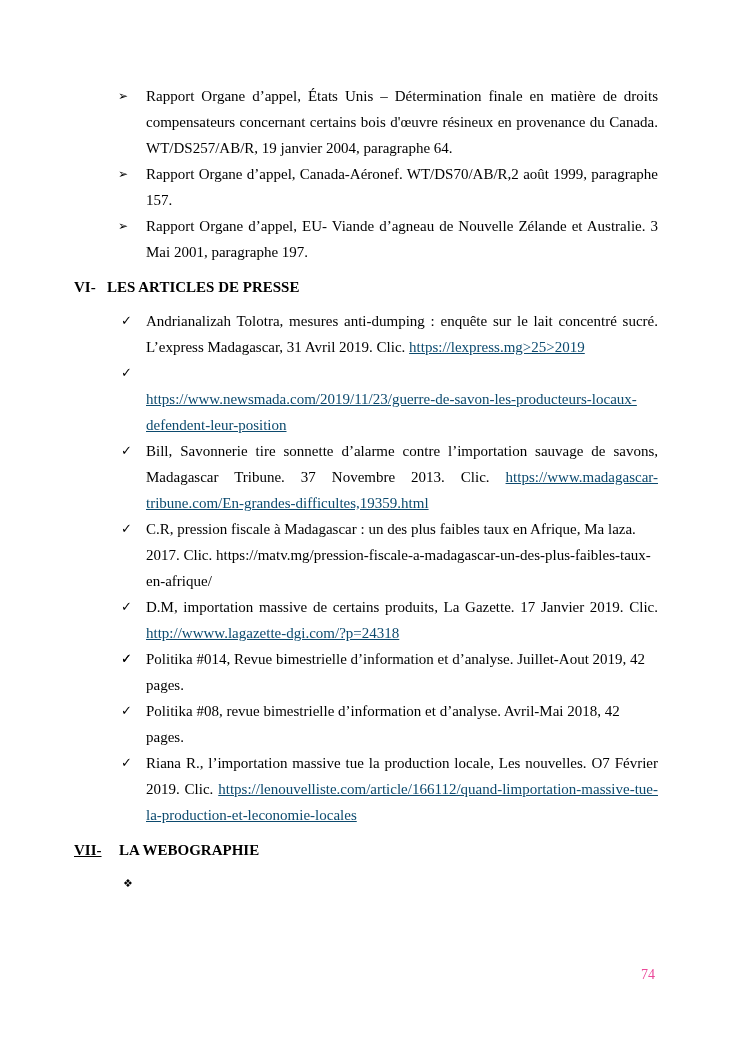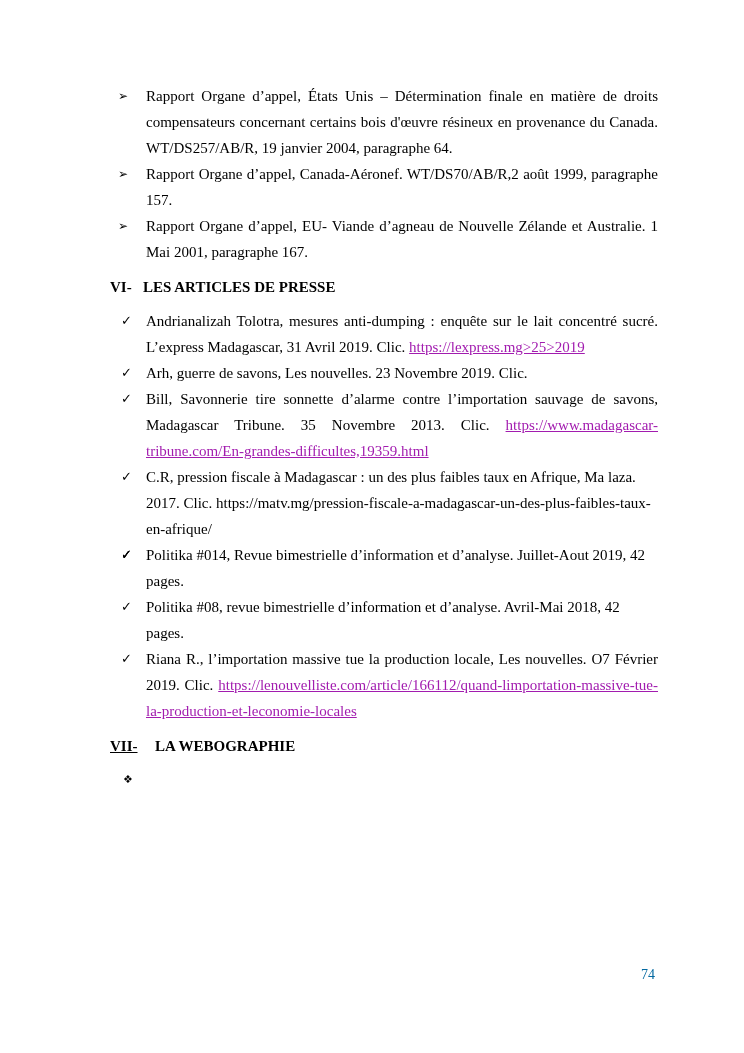--- a/index.html
+++ b/index.html
@@ -33,65 +33,65 @@
     left: 118px;
     top: 0;
     line-height: 26px;
     font-family: "DejaVu Sans", sans-serif;
     font-size: 12px;
     color: #000000;
   }
   .list-press .bullet { font-size: 13px; left: 121px; }
   .list-web .bullet { font-size: 11px; left: 123px; }
   .link {
-    color: #a21caf;
+    color: #0c4a6e;
     cursor: pointer;
   }
   .heading {
-    padding-left: 110px;
+    padding-left: 74px;
     line-height: 26px;
     font-weight: bold;
     margin-top: 9px;
     margin-bottom: 8px;
     font-size: 15px;
   }
   .heading .numeral { display: inline-block; }
   .heading-vi .numeral { width: 33px; }
   .heading-vii .numeral { width: 45px; text-decoration: underline; }
   .page-number {
     position: absolute;
     top: 966px;
     right: 89px;
     font-size: 14px;
     line-height: 18px;
-    color: #0369a1;
+    color: #ec4899;
   }
 </style>
 </head>
 <body>
 
 <div class="page">
   <div class="content">
 
     <div class="list list-reports">
         <div class="item justify"><span class="bullet">➢</span><span class="item-content"><span>Rapport Organe d’appel, États Unis – Détermination finale en matière de droits compensateurs concernant certains bois d'œuvre résineux en provenance du Canada. WT/DS257/AB/R, 19 janvier 2004, paragraphe 64.</span></span></div>
         <div class="item justify"><span class="bullet">➢</span><span class="item-content"><span>Rapport Organe d’appel, Canada-Aéronef. WT/DS70/AB/R,2 août 1999, paragraphe 157.</span></span></div>
-        <div class="item justify"><span class="bullet">➢</span><span class="item-content"><span>Rapport Organe d’appel, EU- Viande d’agneau de Nouvelle Zélande et Australie. 1 Mai 2001, paragraphe 167.</span></span></div>
+        <div class="item justify"><span class="bullet">➢</span><span class="item-content"><span>Rapport Organe d’appel, EU- Viande d’agneau de Nouvelle Zélande et Australie. 3 Mai 2001, paragraphe 197.</span></span></div>
       </div>
 
     <div class="heading heading-vi">
       <span class="numeral">VI-</span><span class="label">LES ARTICLES DE PRESSE</span>
     </div>
 
     <div class="list list-press">
         <div class="item justify"><span class="bullet">✓</span><span class="item-content"><span>Andrianalizah Tolotra, mesures anti-dumping : enquête sur le lait concentré sucré. L’express Madagascar, 31 Avril 2019. Clic. </span><a class="link" href="#">https://lexpress.mg&gt;25&gt;2019</a></span></div>
-        <div class="item"><span class="bullet">✓</span><span class="item-content"><span>Arh, guerre de savons, Les nouvelles. 23 Novembre 2019. Clic.</span><br></span></div>
-        <div class="item justify"><span class="bullet">✓</span><span class="item-content"><span>Bill, Savonnerie tire sonnette d’alarme contre l’importation sauvage de savons, Madagascar Tribune. 35 Novembre 2013. Clic. </span><a class="link" href="#">https://www.madagascar-tribune.com/En-grandes-difficultes,19359.html</a></span></div>
+        <div class="item"><span class="bullet">✓</span><span class="item-content"><br><a class="link" href="#">https://www.newsmada.com/2019/11/23/guerre-de-savon-les-producteurs-locaux-defendent-leur-position</a></span></div>
+        <div class="item justify"><span class="bullet">✓</span><span class="item-content"><span>Bill, Savonnerie tire sonnette d’alarme contre l’importation sauvage de savons, Madagascar Tribune. 37 Novembre 2013. Clic. </span><a class="link" href="#">https://www.madagascar-tribune.com/En-grandes-difficultes,19359.html</a></span></div>
         <div class="item"><span class="bullet">✓</span><span class="item-content"><span>C.R, pression fiscale à Madagascar : un des plus faibles taux en Afrique, Ma laza. 2017. Clic. https://matv.mg/pression-fiscale-a-madagascar-un-des-plus-faibles-taux-en-afrique/</span></span></div>
-        <div class="item justify"><span class="bullet">✓</span></div>
+        <div class="item justify"><span class="bullet">✓</span><span class="item-content"><span>D.M, importation massive de certains produits, La Gazette. 17 Janvier 2019. Clic. </span><a class="link" href="#">http://wwww.lagazette-dgi.com/?p=24318</a></span></div>
         <div class="item"><span class="bullet">✓</span></div>
         <div class="item"><span class="bullet">✓</span><span class="item-content"><span>Politika #014, Revue bimestrielle d’information et d’analyse. Juillet-Aout 2019, 42 pages.</span></span></div>
         <div class="item"><span class="bullet">✓</span><span class="item-content"><span>Politika #08, revue bimestrielle d’information et d’analyse. Avril-Mai 2018, 42 pages.</span></span></div>
         <div class="item justify"><span class="bullet">✓</span><span class="item-content"><span>Riana R., l’importation massive tue la production locale, Les nouvelles. O7 Février 2019. Clic. </span><a class="link" href="#">https://lenouvelliste.com/article/166112/quand-limportation-massive-tue-la-production-et-leconomie-locales</a></span></div>
       </div>
 
     <div class="heading heading-vii">
       <span class="numeral">VII-</span><span class="label">LA WEBOGRAPHIE</span>
     </div>
 

